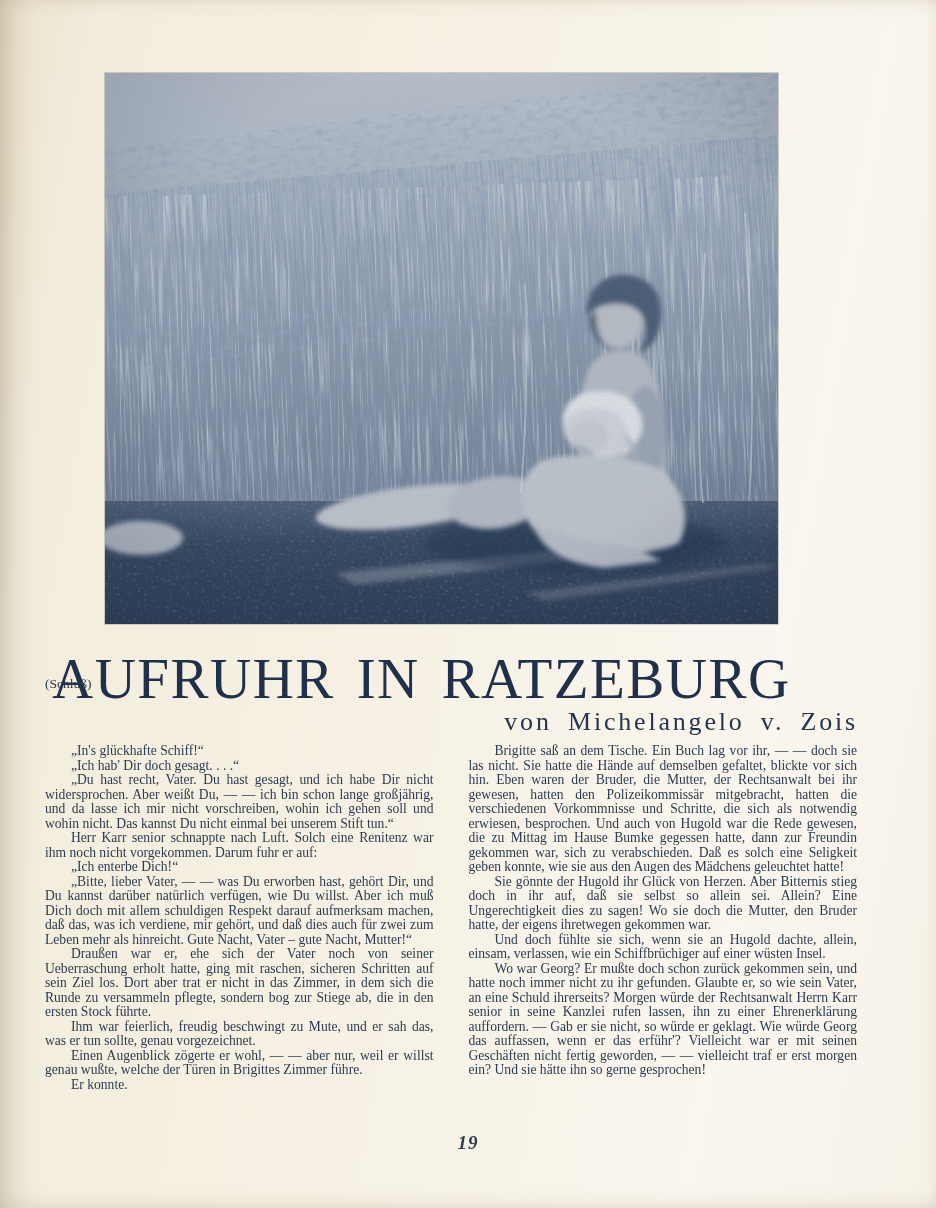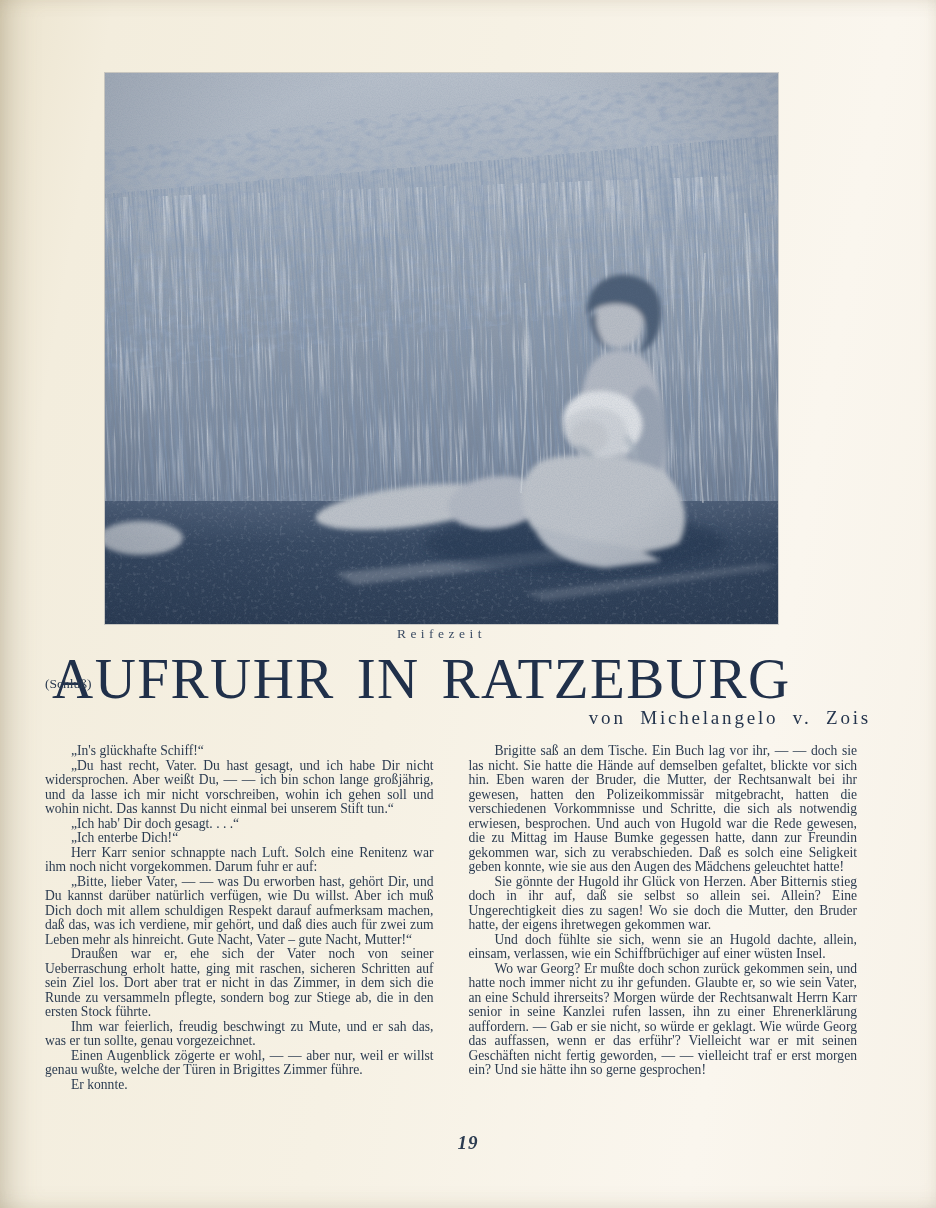--- a/index.html
+++ b/index.html
@@ -29,22 +29,22 @@
     color:#3c4c63;
   }
   .headline{
     position:absolute;left:52px;top:649px;width:840px;
     font-size:57px;line-height:1.05;
     letter-spacing:1.5px;word-spacing:6px;
     color:#20304a;
     white-space:nowrap;
   }
   .byline{
-    position:absolute;right:65px;top:707px;
-    font-size:19px;letter-spacing:2.8px;word-spacing:7px;
+    position:absolute;right:78px;top:707px;
+    font-size:26px;letter-spacing:2.8px;word-spacing:7px;
     color:#25354d;
     margin-left:33px;
   }
   .schluss{
     position:absolute;left:45px;top:676px;
     font-size:13.5px;color:#2b3b50;
   }
   .columns{
     position:absolute;left:45px;top:744px;width:812px;
     display:flex;gap:35px;
@@ -170,35 +170,34 @@
         <path d="M600 180 C596 260 590 360 598 430" fill="none"></path>
         <path d="M640 140 C646 240 650 340 644 428" fill="none"></path>
         <path d="M420 210 C424 290 420 360 416 420" fill="none"></path>
       </g>
 
       <rect x="0" y="0" width="673" height="551" filter="url(#grain)" opacity="0.5"></rect>
       <rect x="0" y="0" width="673" height="551" fill="url(#vign)"></rect>
     </svg>
   </div>
 
-  <div class="caption">Reifezeit</div>
 
   <h1 class="headline" style="margin:0;font-weight:normal;font-family:Liberation Serif, serif;">AUFRUHR IN RATZEBURG</h1>
 
   <div class="byline">von Michelangelo v. Zois</div>
 
   <div class="schluss">(Schluß)</div>
 
   <div class="columns">
     <div class="col">
       <p>„In's glückhafte Schiff!“</p>
+      <p>„Ich hab' Dir doch gesagt. . . .“</p>
       <p>„Du hast recht, Vater.  Du hast gesagt, und ich habe Dir nicht widersprochen.  Aber weißt Du, — — ich bin schon lange großjährig, und da lasse ich mir nicht vorschreiben, wohin ich gehen soll und wohin nicht.  Das kannst Du nicht einmal bei unserem Stift tun.“</p>
-      <p>„Ich hab' Dir doch gesagt. . . .“</p>
+      <p>Herr Karr senior schnappte nach Luft.  Solch eine Renitenz war ihm noch nicht vorgekommen.  Darum fuhr er auf:</p>
       <p>„Ich enterbe Dich!“</p>
-      <p>Herr Karr senior schnappte nach Luft.  Solch eine Renitenz war ihm noch nicht vorgekommen.  Darum fuhr er auf:</p>
       <p>„Bitte, lieber Vater, — — was Du erworben hast, gehört Dir, und Du kannst darüber natürlich verfügen, wie Du willst. Aber ich muß Dich doch mit allem schuldigen Respekt darauf aufmerksam machen, daß das, was ich verdiene, mir gehört, und daß dies auch für zwei zum Leben mehr als hinreicht. Gute Nacht, Vater – gute Nacht, Mutter!“</p>
       <p>Draußen war er, ehe sich der Vater noch von seiner Ueberraschung erholt hatte, ging mit raschen, sicheren Schritten auf sein Ziel los.  Dort aber trat er nicht in das Zimmer, in dem sich die Runde zu versammeln pflegte, sondern bog zur Stiege ab, die in den ersten Stock führte.</p>
       <p>Ihm war feierlich, freudig beschwingt zu Mute, und er sah das, was er tun sollte, genau vorgezeichnet.</p>
       <p>Einen Augenblick zögerte er wohl, — — aber nur, weil er willst genau wußte, welche der Türen in Brigittes Zimmer führe.</p>
       <p>Er konnte.</p>
     </div>
     <div class="col">
       <p>Brigitte saß an dem Tische.  Ein Buch lag vor ihr, — — doch sie las nicht.  Sie hatte die Hände auf demselben gefaltet, blickte vor sich hin.  Eben waren der Bruder, die Mutter, der Rechtsanwalt bei ihr gewesen, hatten den Polizeikommissär mitgebracht, hatten die verschiedenen Vorkommnisse und Schritte, die sich als notwendig erwiesen, besprochen.  Und auch von Hugold war die Rede gewesen, die zu Mittag im Hause Bumke gegessen hatte, dann zur Freundin gekommen war, sich zu verabschieden.  Daß es solch eine Seligkeit geben konnte, wie sie aus den Augen des Mädchens geleuchtet hatte!</p>
       <p>Sie gönnte der Hugold ihr Glück von Herzen.  Aber Bitternis stieg doch in ihr auf, daß sie selbst so allein sei. Allein?  Eine Ungerechtigkeit dies zu sagen!  Wo sie doch die Mutter, den Bruder hatte, der eigens ihretwegen gekommen war.</p>
       <p>Und doch fühlte sie sich, wenn sie an Hugold dachte, allein, einsam, verlassen, wie ein Schiffbrüchiger auf einer wüsten Insel.</p>

